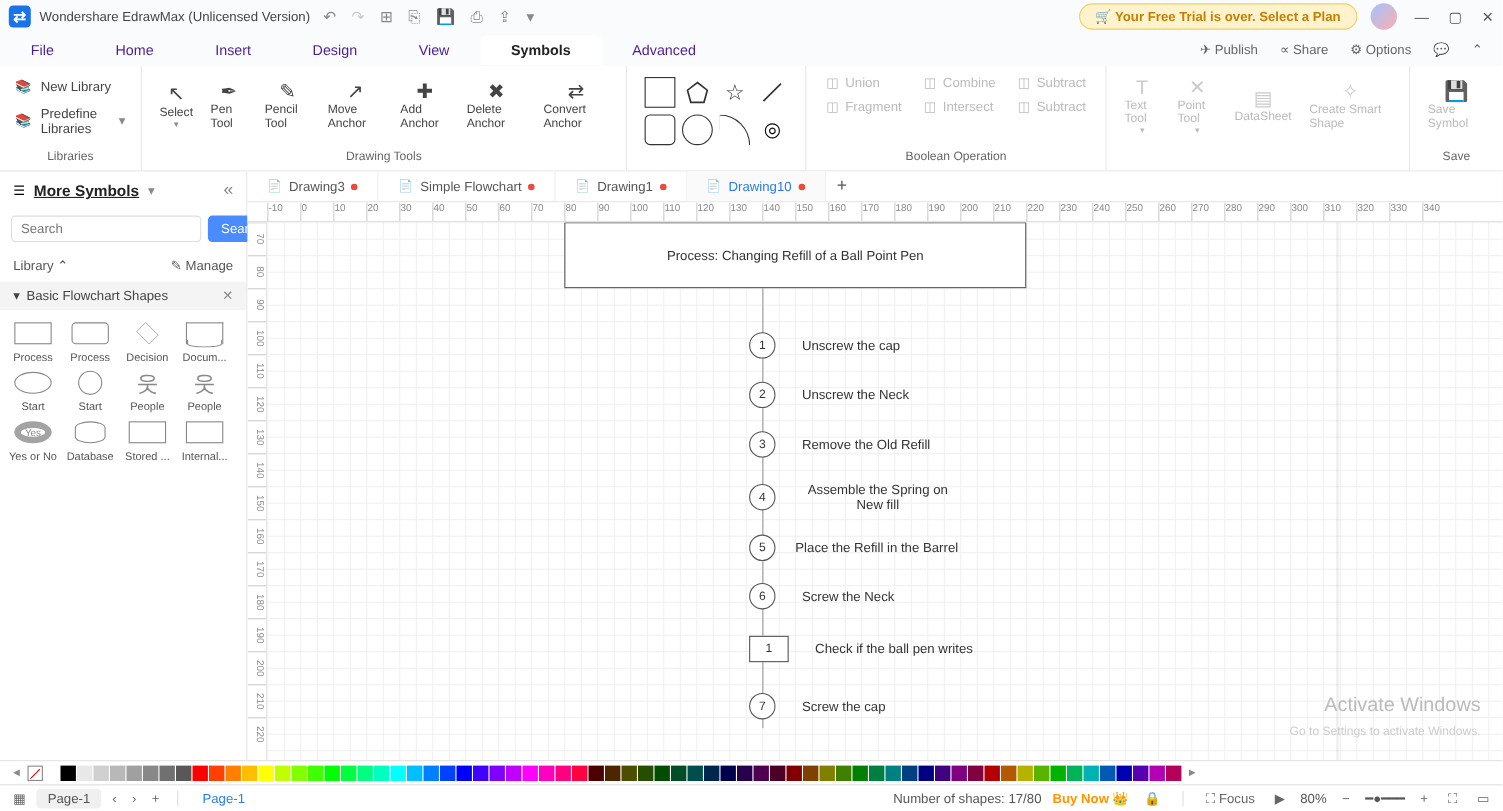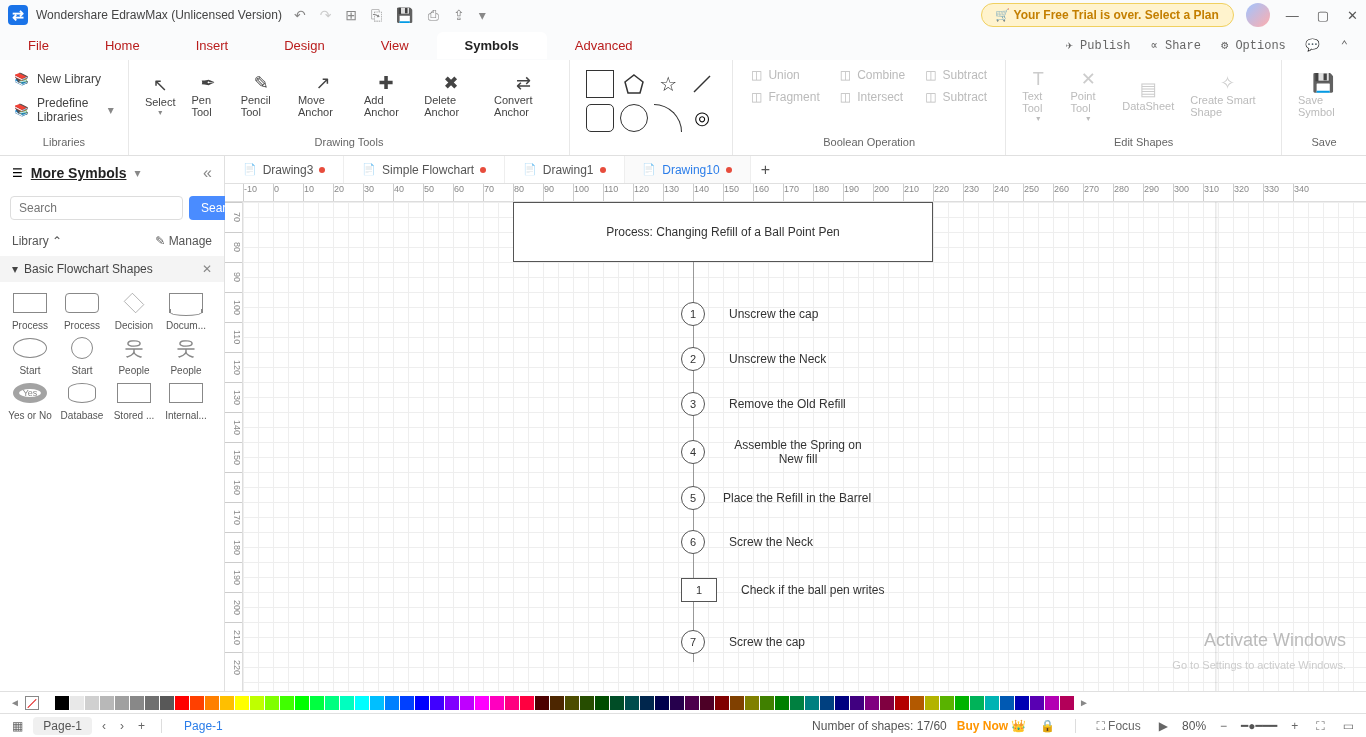--- a/index.html
+++ b/index.html
@@ -11,24 +11,24 @@
 .title-bar .title { color: #444; font-size: 12px; }
 .title-bar .qat { margin-left: 12px; display: flex; gap: 14px; color: #888; }
 .title-bar .qat span { cursor: pointer; font-size: 14px; }
 .title-bar .spacer { flex: 1; }
 .title-bar .trial { background: #fff3cd; border: 1px solid #f0d060; border-radius: 14px; padding: 4px 14px; color: #c47f00; font-size: 12px; font-weight: 600; }
 .title-bar .user-avatar { width: 24px; height: 24px; background: linear-gradient(135deg,#a0c4ff,#ffadad); border-radius: 50%; margin-left: 12px; }
 .title-bar .win-ctrl { display: flex; gap: 18px; margin-left: 16px; color: #555; font-size: 13px; }
 
 
 .menu-bar { height: 30px; display: flex; align-items: center; background: #fafbfc; }
-.menu-item { padding: 6px 28px; color: #b91c1c; font-size: 13px; cursor: pointer; }
+.menu-item { padding: 6px 28px; color: #4c1d95; font-size: 13px; cursor: pointer; }
 .menu-item.active { background: #fff; border-radius: 6px 6px 0 0; color: #222; font-weight: 600; }
 .menu-right { margin-left: auto; display: flex; gap: 4px; align-items: center; padding-right: 10px; color: #666; font-size: 12px; }
-.menu-right span { display: flex; align-items: center; gap: 4px; padding: 0 8px; cursor: pointer; font-family: Liberation Mono, monospace; }
+.menu-right span { display: flex; align-items: center; gap: 4px; padding: 0 8px; cursor: pointer; }
 
 
 .ribbon { height: 96px; background: #fff; border-bottom: 1px solid #e0e0e0; display: flex; }
 .rib-group { border-right: 1px solid #e8e8e8; display: flex; flex-direction: column; padding: 4px 8px; }
 .rib-group-label { text-align: center; color: #666; font-size: 11px; margin-top: auto; padding: 3px 0; }
 .rib-items { display: flex; gap: 0; flex: 1; align-items: flex-start; }
 .rib-btn { display: flex; flex-direction: column; align-items: center; padding: 4px 8px; color: #444; font-size: 11px; cursor: pointer; min-height: 62px; justify-content: center; }
 .rib-btn.disabled { color: #bbb; cursor: default; }
 .rib-btn .ico { font-size: 18px; height: 22px; display: flex; align-items: center; color: #444; }
 .rib-btn.disabled .ico { color: #ccc; }
@@ -292,21 +292,20 @@
         </div>
       <div class="rib-btn disabled">
           <span class="ico">▤</span>
           <span>DataSheet</span>
         </div>
       <div class="rib-btn disabled">
           <span class="ico">✧</span>
           <span>Create Smart Shape</span>
         </div>
     </div>
-    <div class="rib-group-label">Edit Shapes</div>
   </div>
   <div class="rib-group" style="border-right:none">
     <div class="rib-items">
       <div class="rib-btn disabled">
           <span class="ico">💾</span>
           <span>Save Symbol</span>
         </div>
     </div>
     <div class="rib-group-label">Save</div>
   </div>
@@ -623,21 +622,21 @@
   <div class="pg-tabs">
     <span class="ico-btn">▦</span>
     <span class="pgtab">Page-1</span>
     <span class="ico-btn">‹</span>
     <span class="ico-btn">›</span>
     <span class="ico-btn">+</span>
     <span class="sep"></span>
     <span class="pgtab active">Page-1</span>
   </div>
   <div class="mid">
-    <span>Number of shapes: 17/60</span>
+    <span>Number of shapes: 17/80</span>
     <span class="buynow"><span>Buy Now</span> 👑</span>
     <span class="ico-btn">🔒</span>
     <span class="sep"></span>
     <span class="ico-btn">⛶ <span>Focus</span></span>
     <span class="ico-btn">▶</span>
     <span>80%</span>
     <span class="ico-btn">−</span>
     <span>━●━━━</span>
     <span class="ico-btn">+</span>
     <span class="ico-btn">⛶</span>

